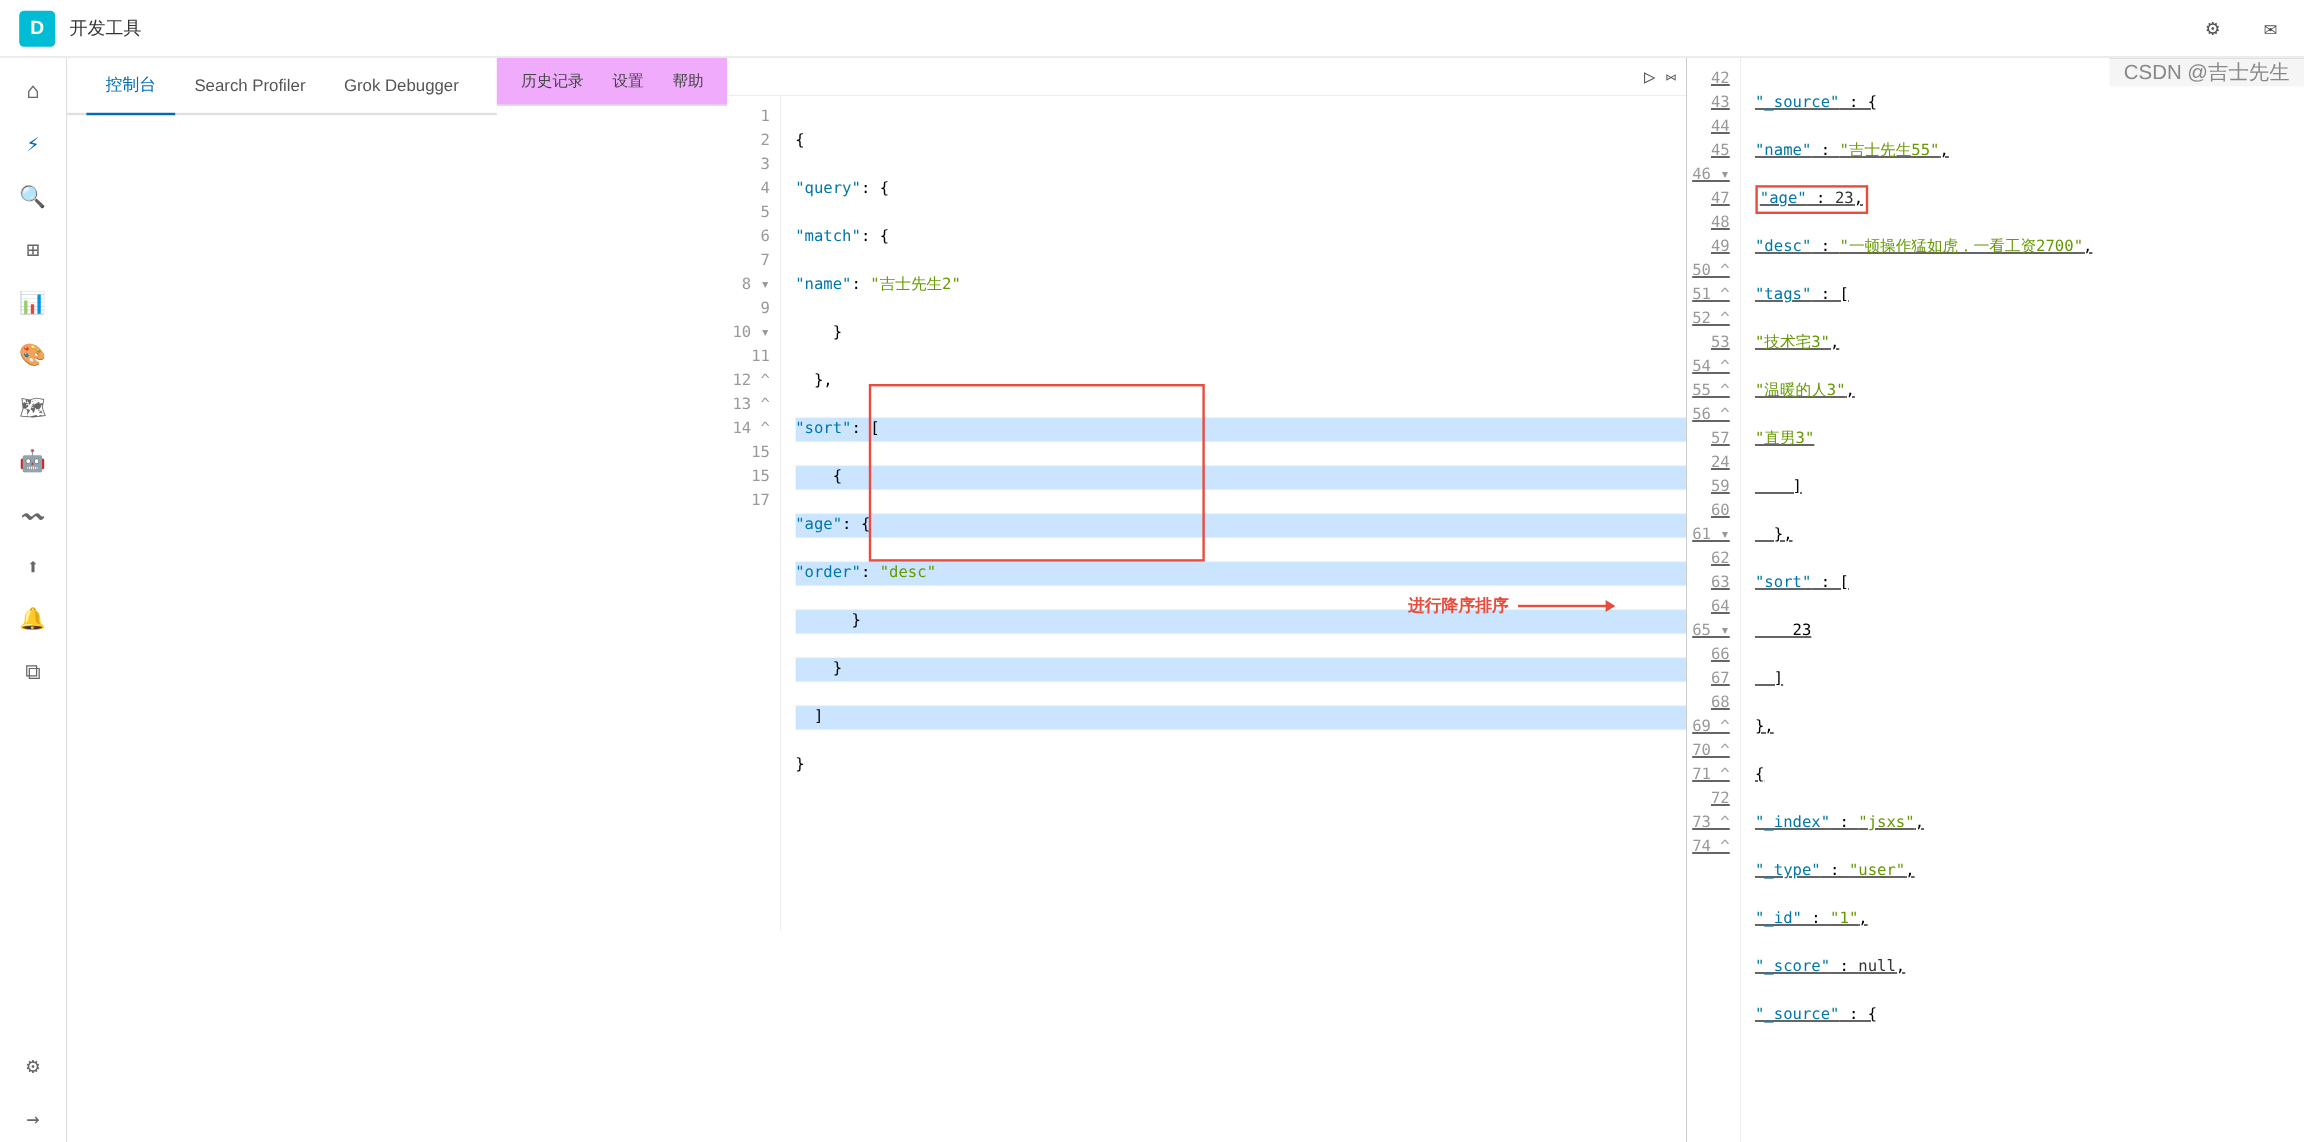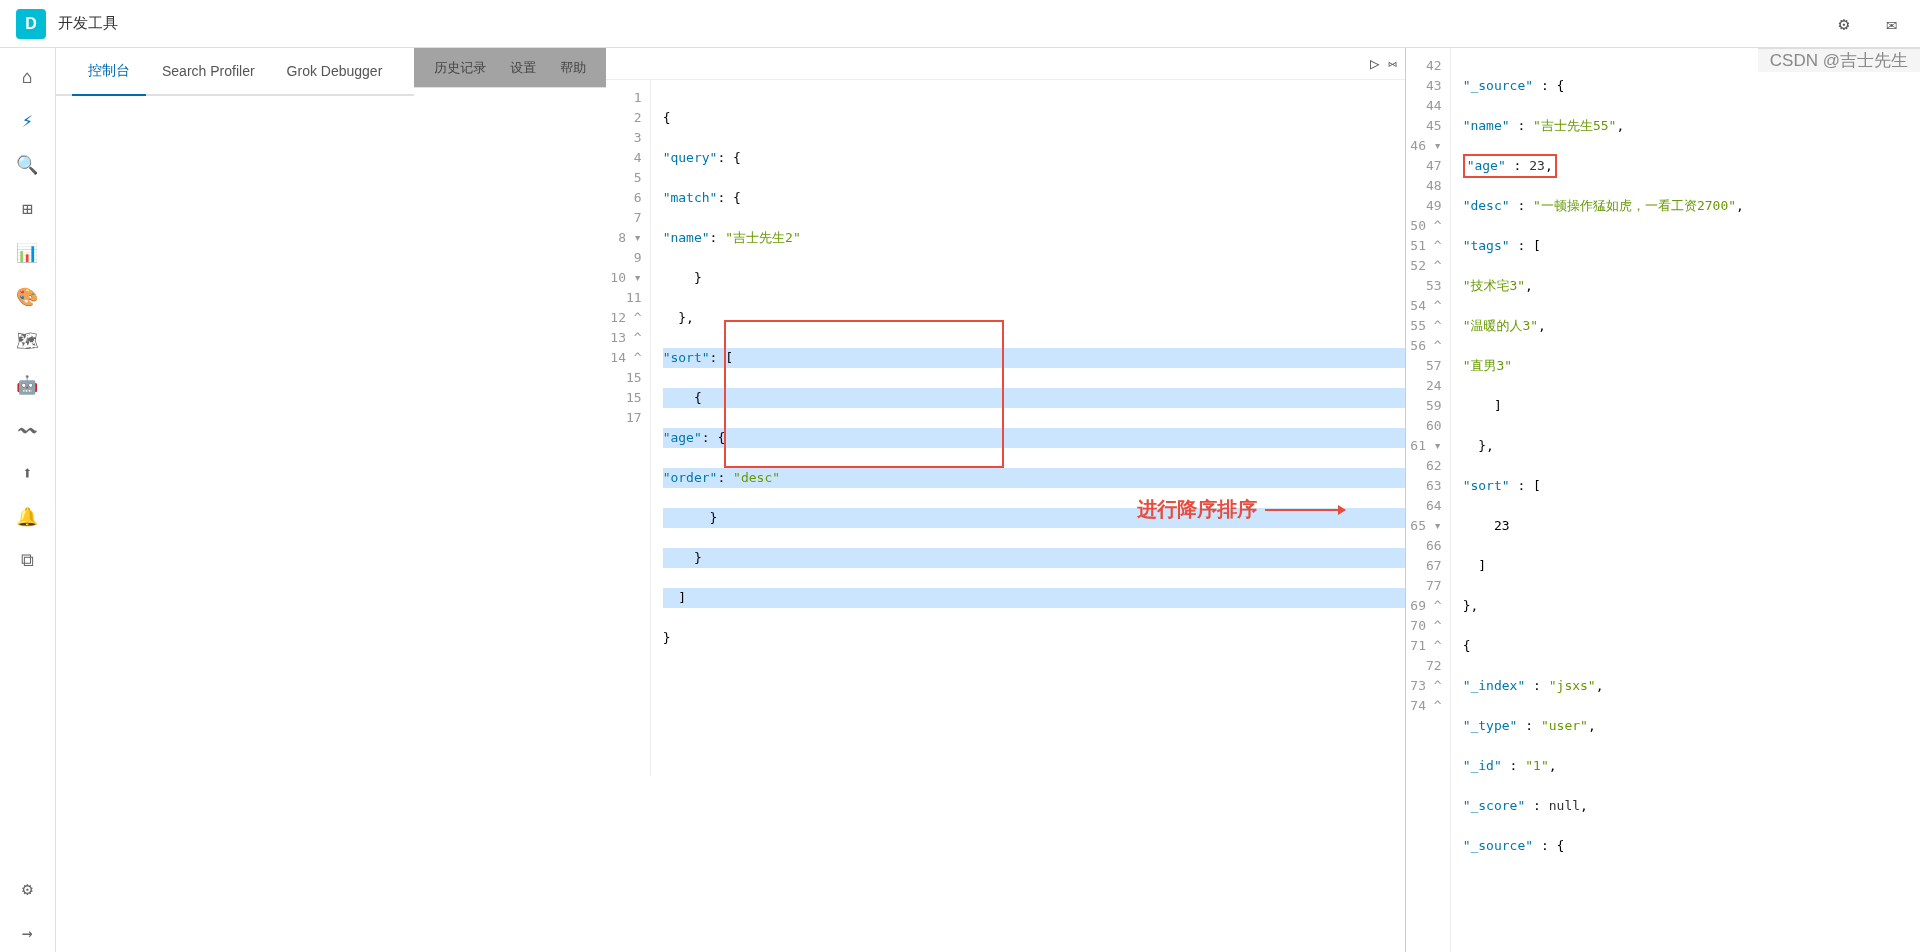--- a/index.html
+++ b/index.html
@@ -51,21 +51,21 @@
       font-family: sans-serif; font-size: 14px; padding: 0 16px;
       height: 48px; display: flex; align-items: center; cursor: pointer;
       color: #555; border-bottom: 2px solid transparent; margin-bottom: -2px;
     }
     .tab.active { color: #006bb4; border-bottom: 2px solid #006bb4; font-weight: 500; }
 
     
     .toolbar {
       display: flex; align-items: center; height: 40px;
       padding: 0 16px; gap: 16px; border-bottom: 1px solid #e0e0e0;
-      background: #a3a3a3;
+      background: #f0abfc;
     }
     .toolbar-btn {
       font-family: sans-serif; font-size: 13px; color: #444;
       cursor: pointer; padding: 4px 4px;
     }
 
     
     .editor-output { display: flex; flex: 1; overflow: hidden; }
 
     
@@ -100,37 +100,37 @@
       left: 118px; top: 272px;
       width: 280px; height: 148px;
       border: 2px solid #e74c3c;
       pointer-events: none; z-index: 10;
     }
 
     
     .annotation {
       position: absolute;
       right: 60px; top: 448px;
-      color: #e74c3c; font-size: 20px; font-weight: bold;
+      color: #e74c3c; font-size: 14px; font-weight: bold;
       font-family: sans-serif; z-index: 20;
       display: flex; align-items: center; gap: 8px;
     }
     .annotation-line {
       width: 80px; height: 2px; background: #e74c3c;
       position: relative;
     }
     .annotation-line::after {
       content: '';
       position: absolute; right: -6px; top: -4px;
       border: 5px solid transparent;
       border-left: 8px solid #e74c3c;
     }
 
     
-    .output-panel { flex: 1; overflow: hidden; display: flex; flex-direction: column; }
+    .output-panel { flex: 1; overflow: hidden; display: flex; flex-direction: column; text-decoration: underline; }
     .output-code { flex: 1; overflow: auto; background: #fff; }
     .output-lines { display: flex; }
     .output-line-numbers {
       padding: 8px 0; min-width: 44px;
       text-align: right; color: #999; font-size: 13px;
       border-right: 1px solid #eee; user-select: none;
     }
     .output-line-num { padding: 0 8px 0 4px; height: 20px; line-height: 20px; display: block; }
     .output-content { flex: 1; padding: 8px 0 8px 12px; font-size: 13px; line-height: 20px; white-space: pre; }
 
@@ -279,21 +279,21 @@
               <span class="output-line-num">24</span>
               <span class="output-line-num">59</span>
               <span class="output-line-num">60</span>
               <span class="output-line-num">61 ▾</span>
               <span class="output-line-num">62</span>
               <span class="output-line-num">63</span>
               <span class="output-line-num">64</span>
               <span class="output-line-num">65 ▾</span>
               <span class="output-line-num">66</span>
               <span class="output-line-num">67</span>
-              <span class="output-line-num">77</span>
+              <span class="output-line-num">68</span>
               <span class="output-line-num">69 ^</span>
               <span class="output-line-num">70 ^</span>
               <span class="output-line-num">71 ^</span>
               <span class="output-line-num">72</span>
               <span class="output-line-num">73 ^</span>
               <span class="output-line-num">74 ^</span>
             </div>
             <div class="output-content">
 <span class="line">  <span class="k">"_source"</span> : {</span>
 <span class="line">    <span class="k">"name"</span> : <span class="s">"吉士先生55"</span>,</span>

